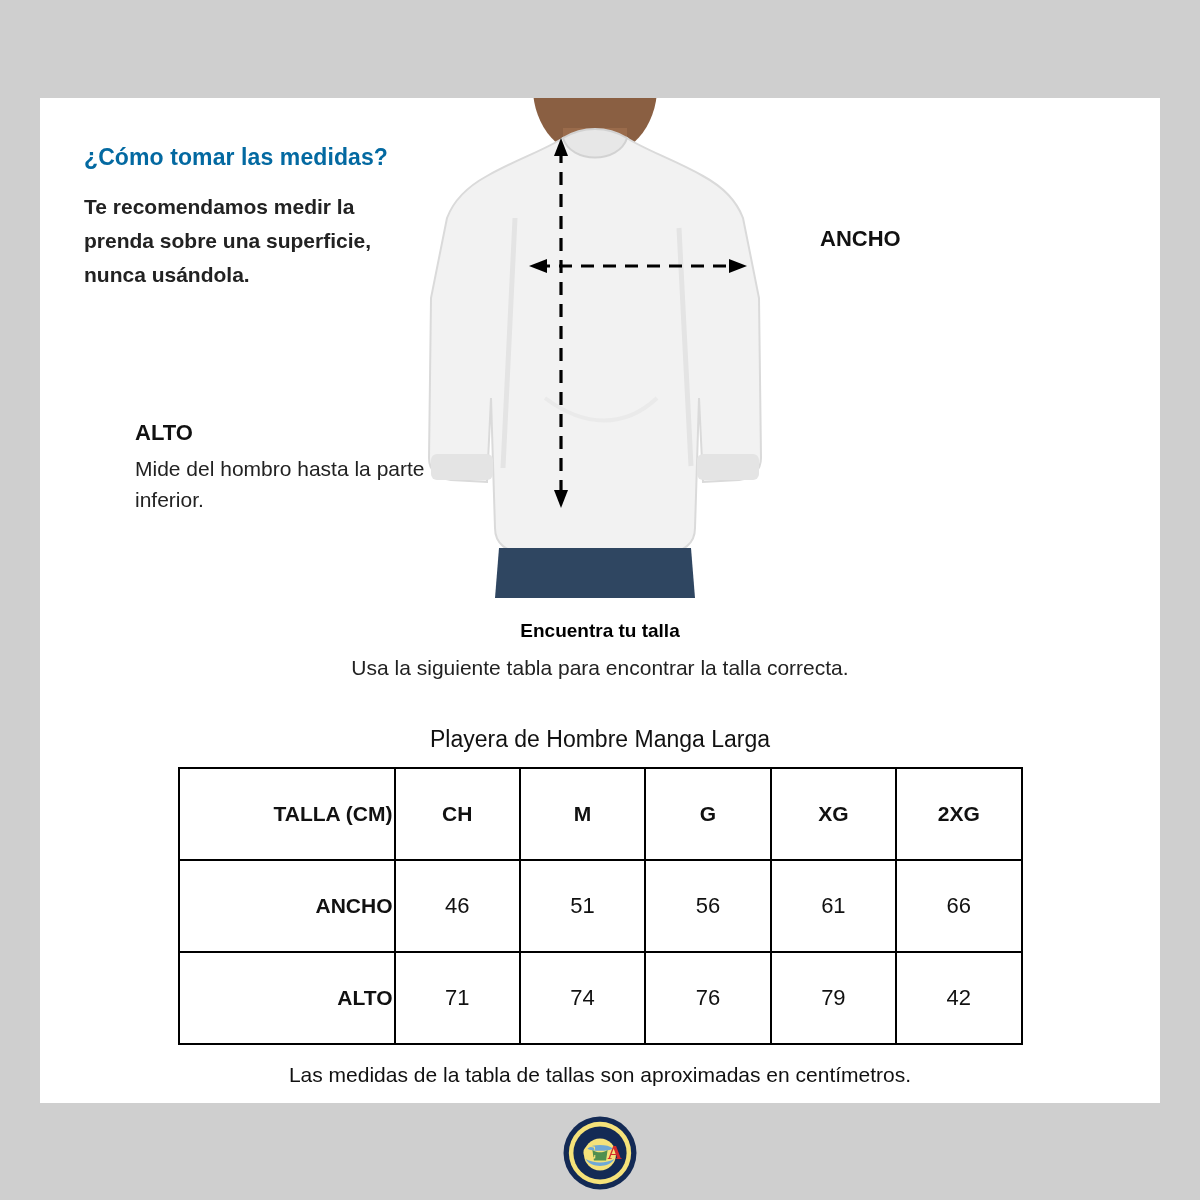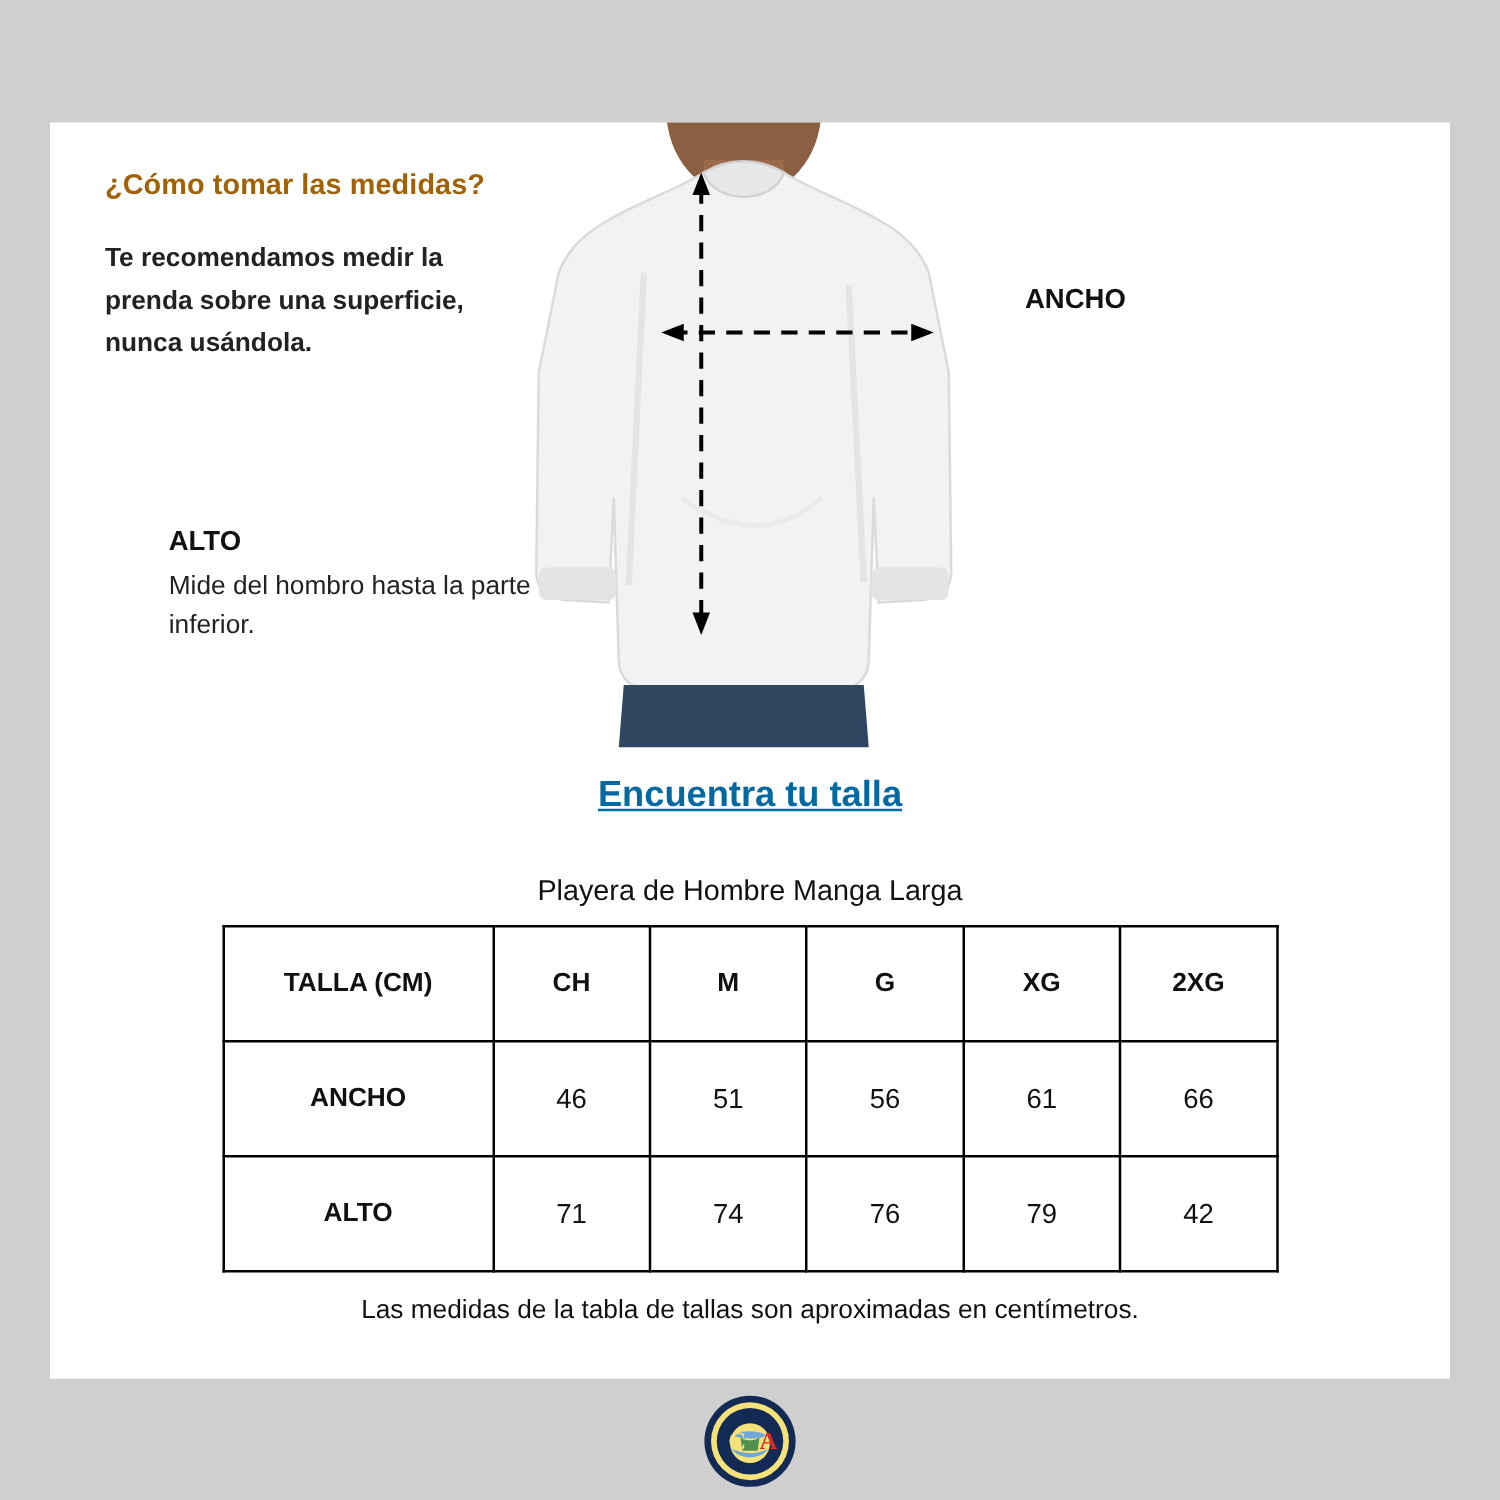--- a/index.html
+++ b/index.html
@@ -23,24 +23,24 @@
   }
 
   
   .top-area {
     position: relative;
     height: 520px;
   }
   .howto-title {
     position: absolute;
     left: 44px;
-    top: 36px;
+    top: 46px;
     font-size: 23px;
     font-weight: bold;
-    color: #a16207;
+    color: #0369a1;
     letter-spacing: .1px;
   }
   .howto-body {
     position: absolute;
     left: 44px;
     top: 92px;
     width: 330px;
     font-size: 21px;
     line-height: 34px;
     color: #222;
@@ -87,25 +87,24 @@
     left: 355px;
     top: 0px;
     width: 400px;
     height: 500px;
   }
   .shirt-svg { display: block; }
 
   
   .find-size {
     text-align: center;
-    font-size: 29px;
-    font-weight: bold;
-    color: #0369a1;
+    font-size: 19px;
+    font-weight: bold;
+    color: #000000;
     margin-top: 2px;
-    text-decoration: underline;
   }
   .find-size-sub {
     text-align: center;
     font-size: 21px;
     color: #222;
     margin-top: 14px;
   }
   .table-title {
     text-align: center;
     font-size: 23px;
@@ -126,21 +125,21 @@
     text-align: center;
     font-size: 22px;
     color: #111;
     font-weight: normal;
   }
   table.size-table th.row-head,
   table.size-table td.row-head {
     width: 212px;
     font-weight: bold;
     font-size: 21px;
-    text-align: center;
+    text-align: right;
   }
   table.size-table th.col-head {
     font-weight: bold;
     font-size: 21px;
   }
   .table-note {
     text-align: center;
     font-size: 21px;
     font-weight: normal;
     color: #111;
@@ -202,20 +201,21 @@
           <polygon points="166,40 159,58 173,58"></polygon>
           <polygon points="166,410 159,392 173,392"></polygon>
           <polygon points="134,168 152,161 152,175"></polygon>
           <polygon points="352,168 334,161 334,175"></polygon>
         </g>
       </svg>
     </div>
   </div>
 
   <div class="find-size">Encuentra tu talla</div>
+  <div class="find-size-sub">Usa la siguiente tabla para encontrar la talla correcta.</div>
 
   <div class="table-title">Playera de Hombre Manga Larga</div>
 
   <table class="size-table">
     <thead>
       <tr>
         <th class="row-head col-head">TALLA (CM)</th>
         <th class="col-head">CH</th>
         <th class="col-head">M</th>
         <th class="col-head">G</th>

